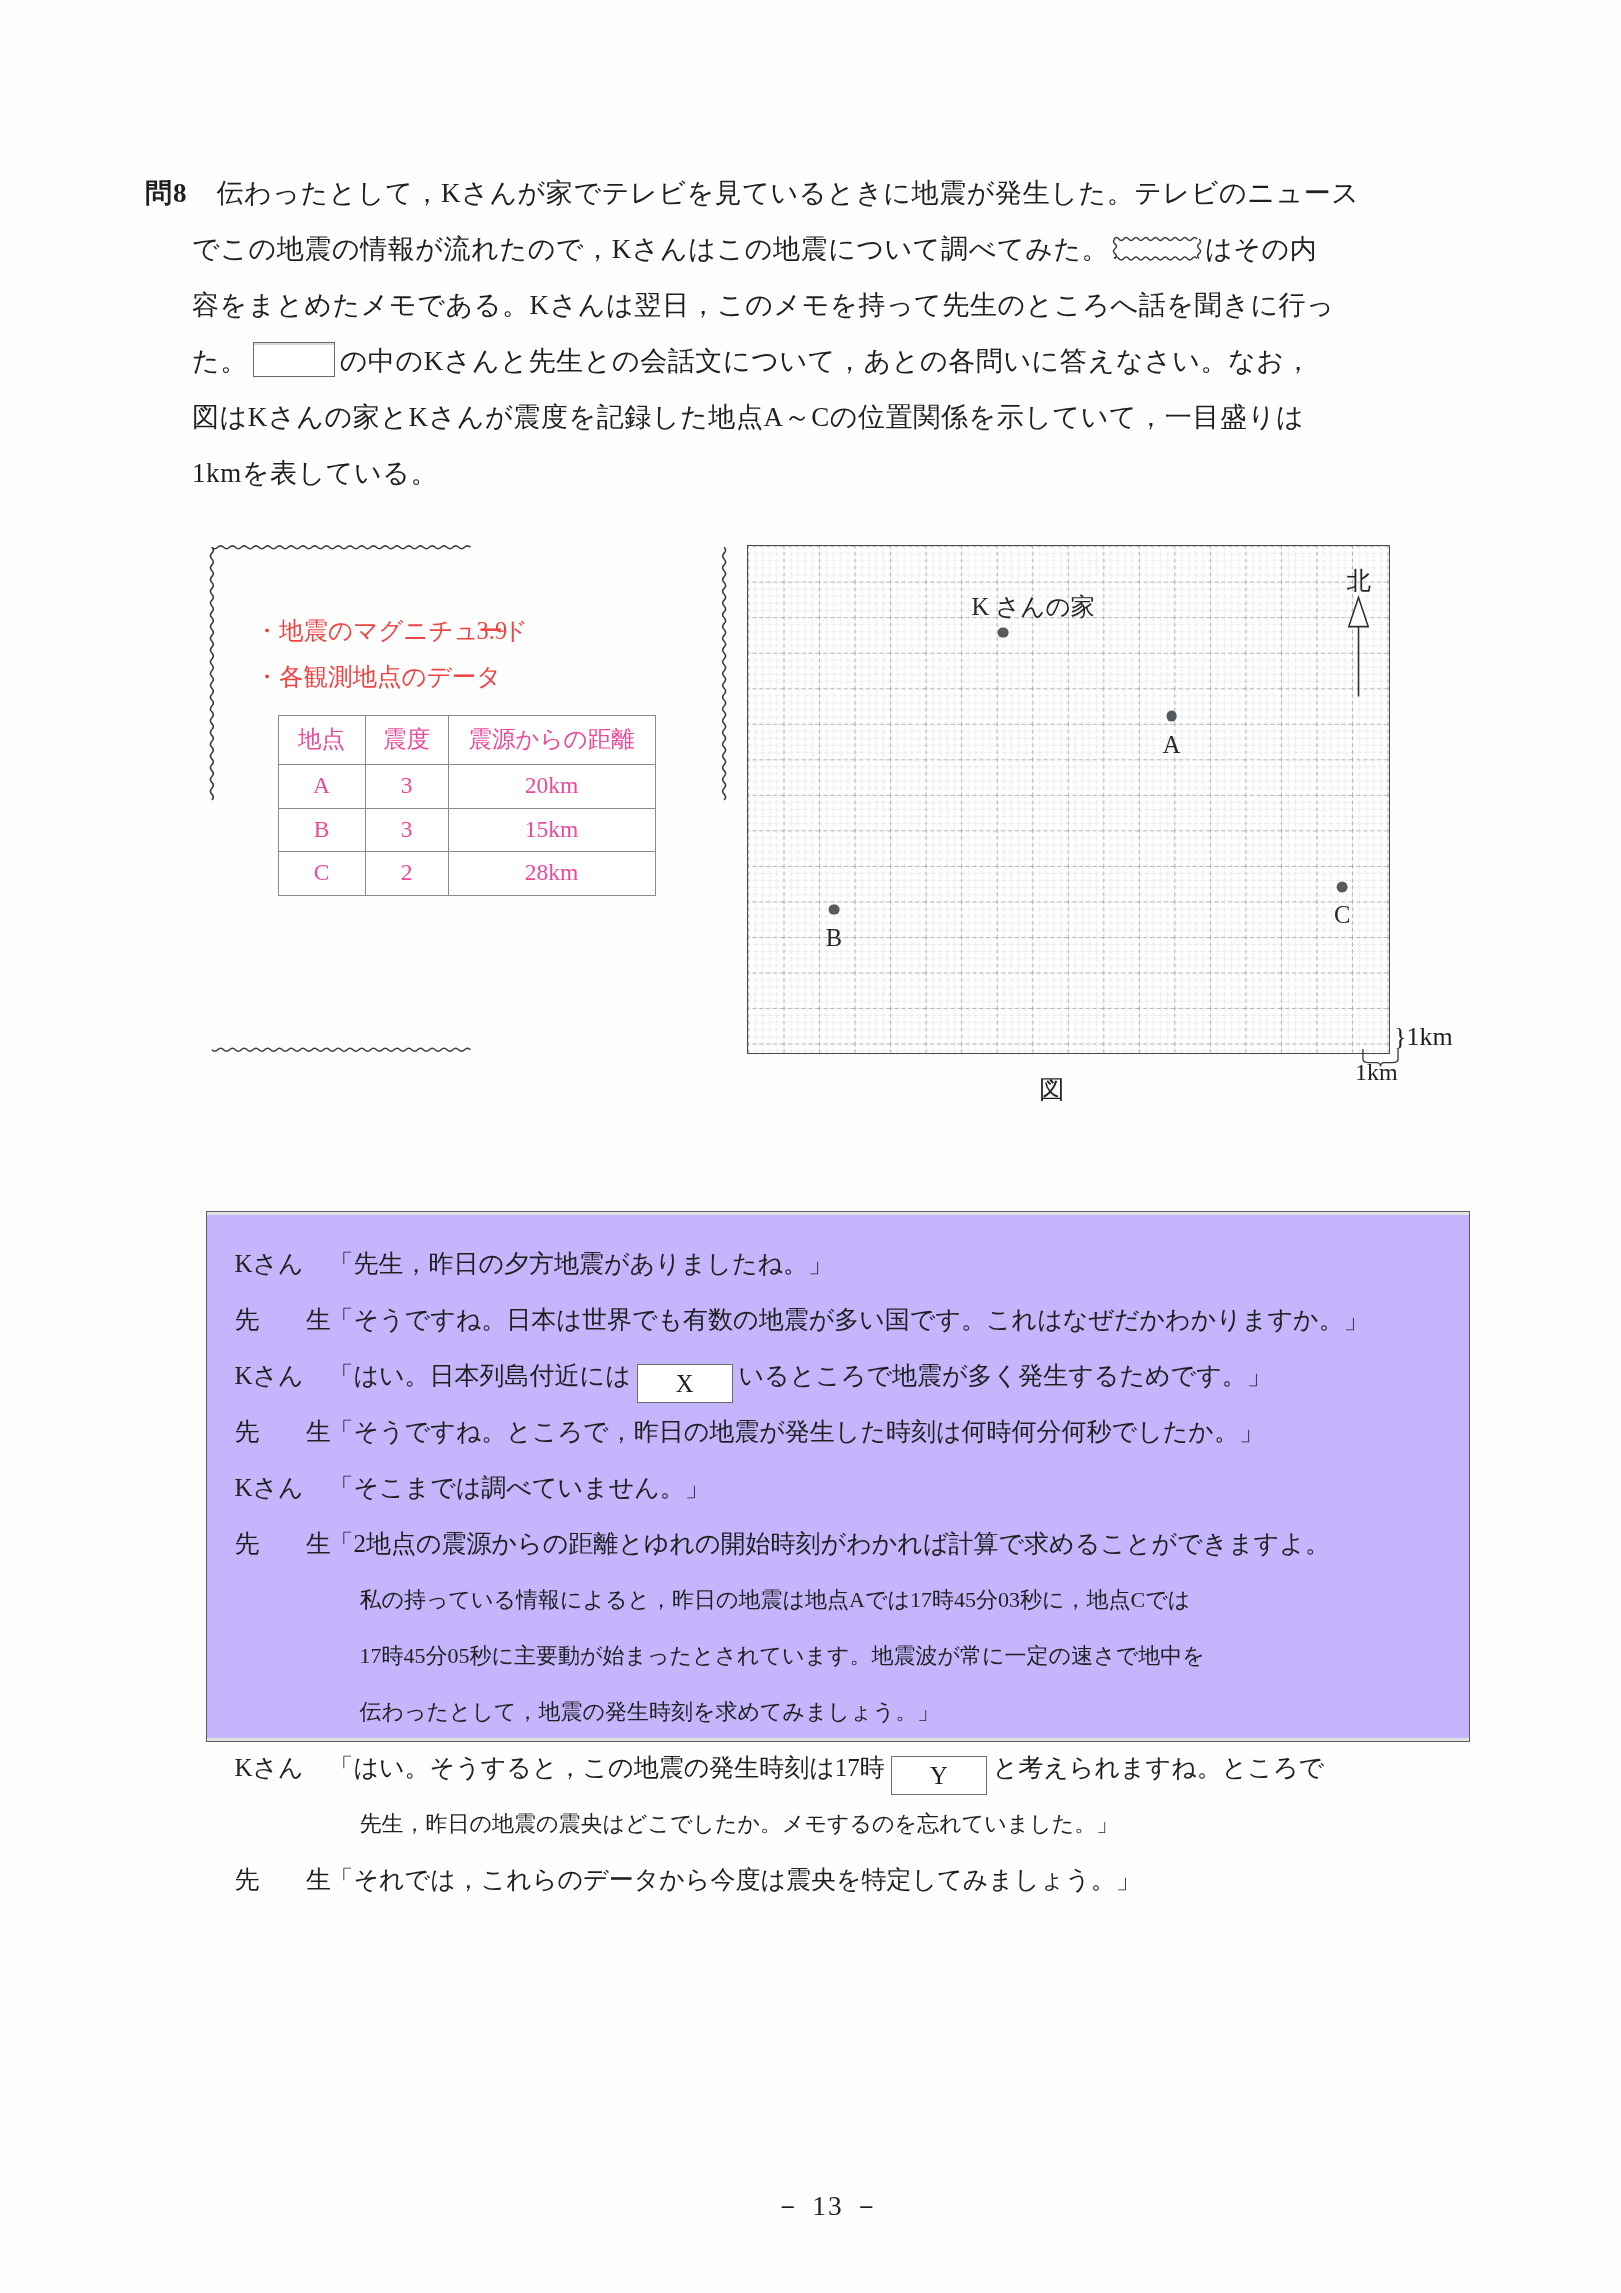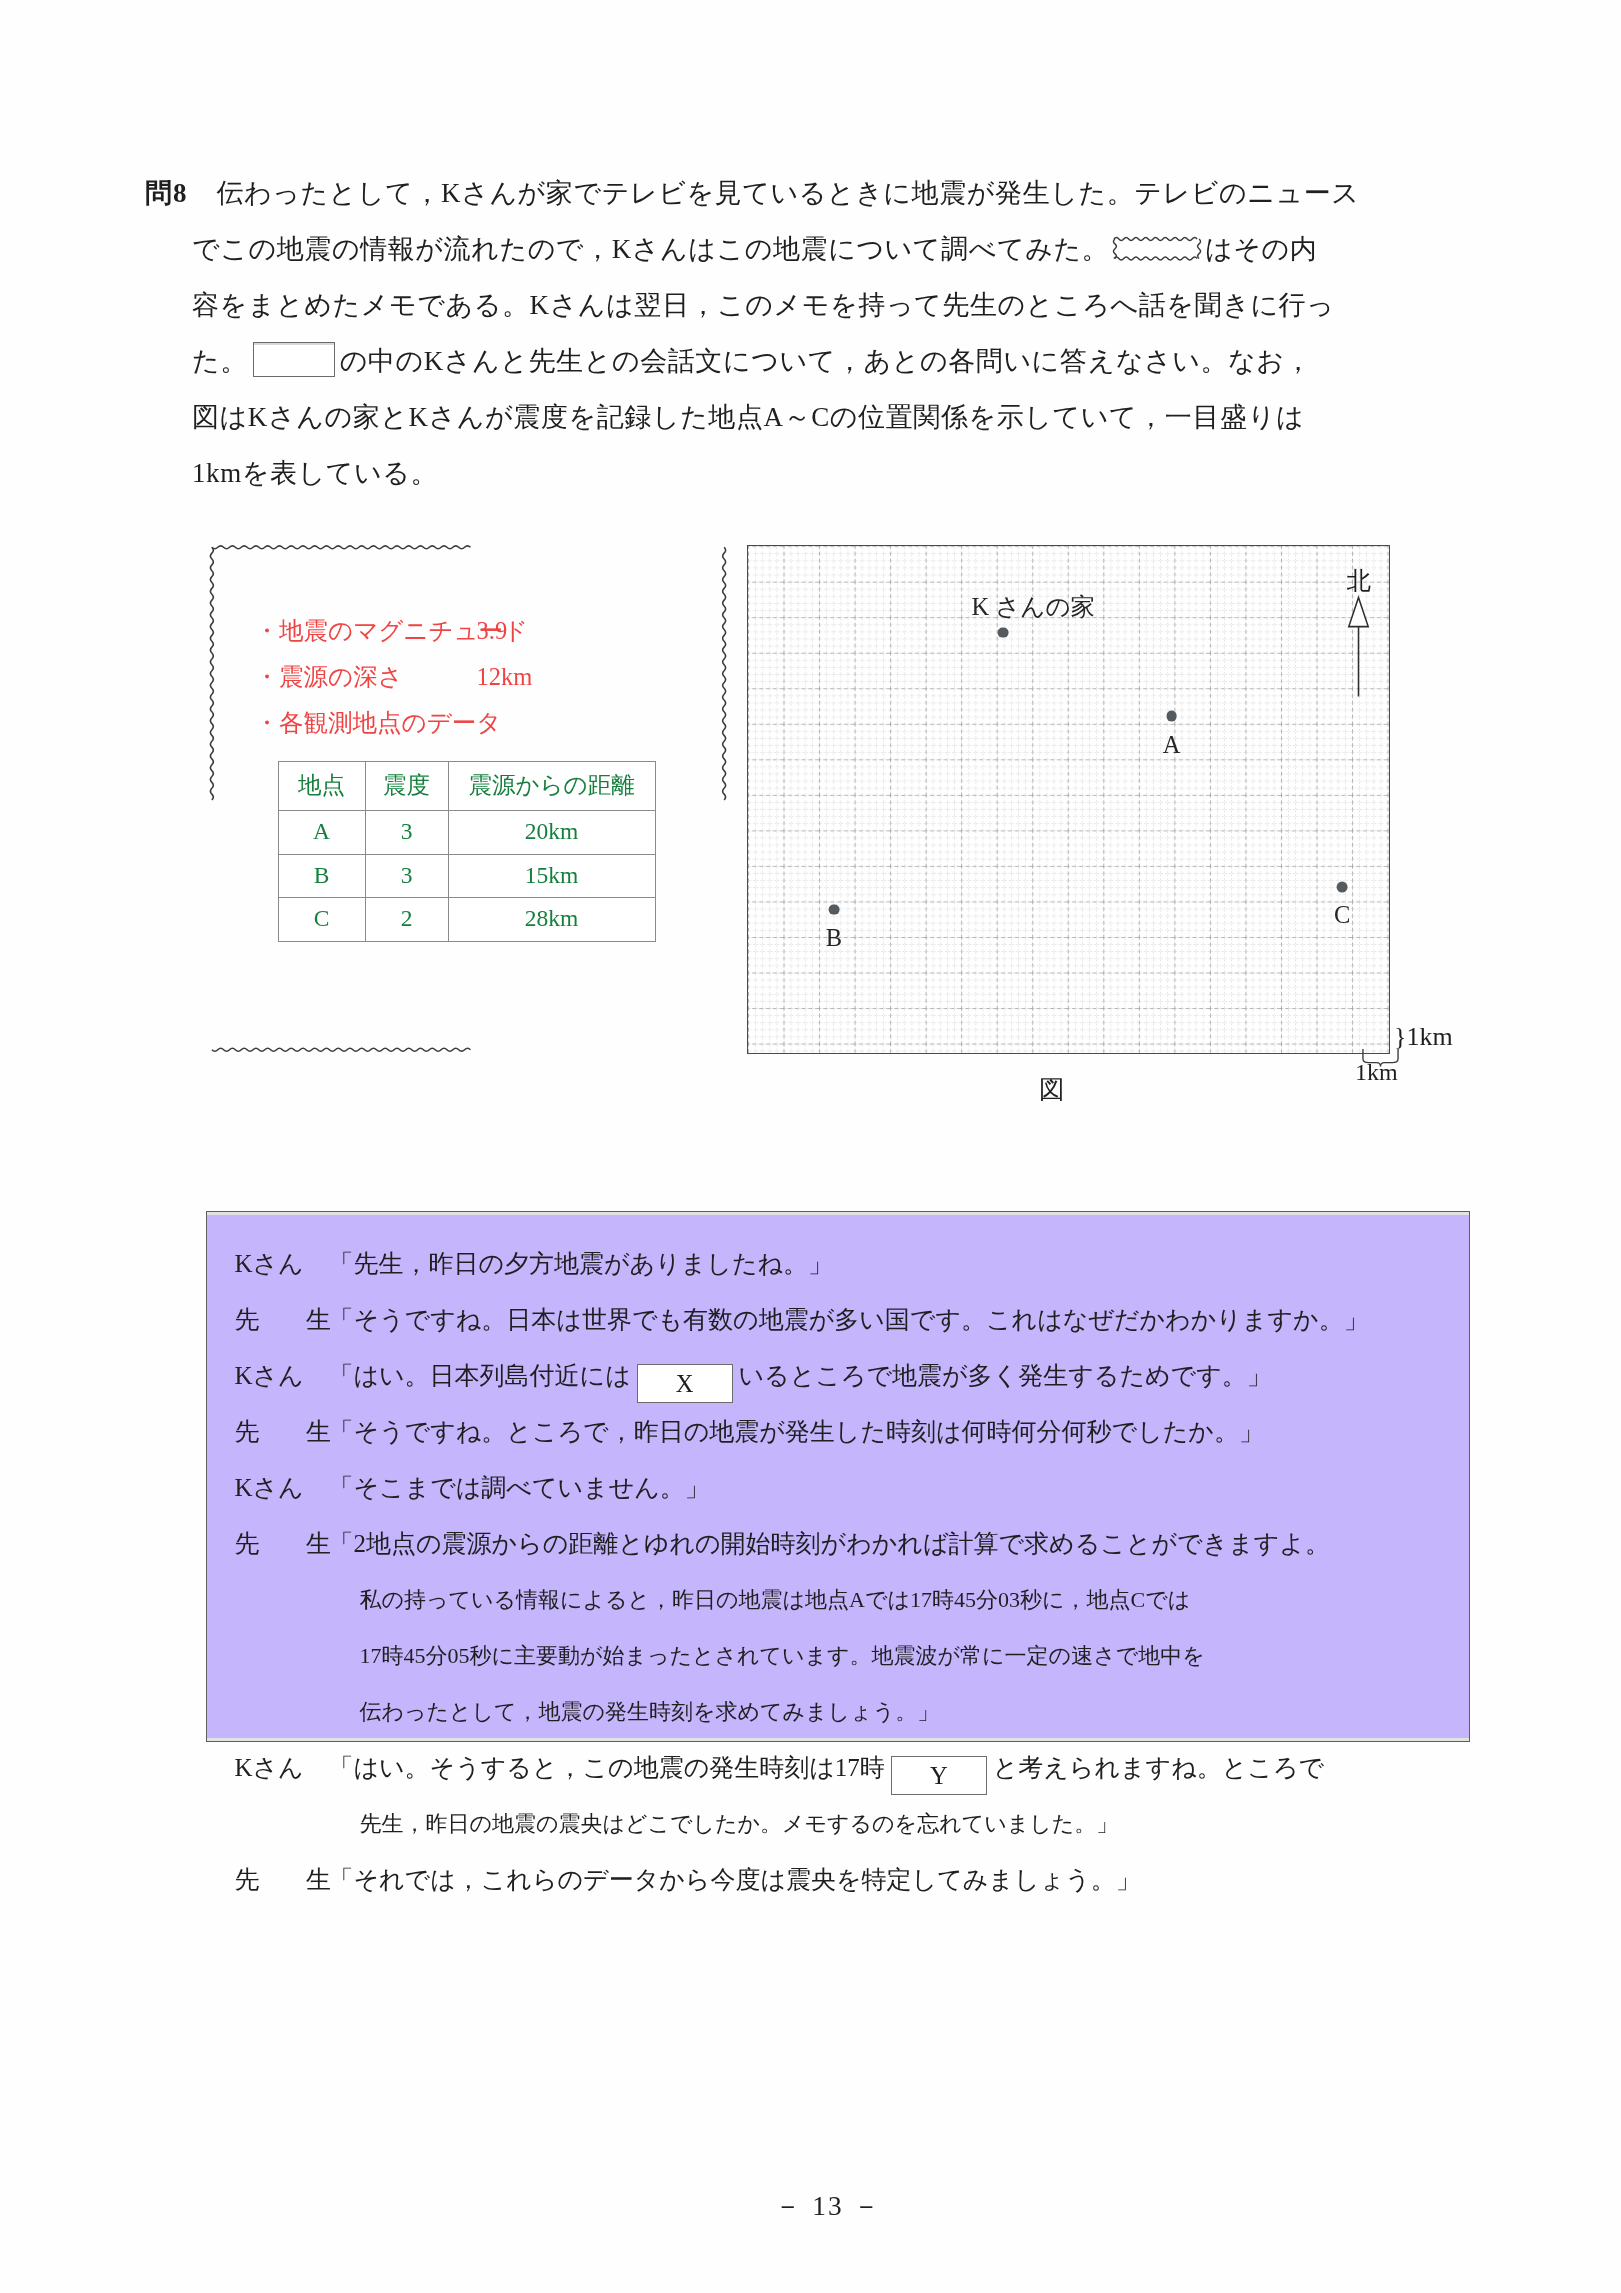--- a/index.html
+++ b/index.html
@@ -101,21 +101,21 @@
     margin-left: 54px;
     margin-top: 15.7px;
     background: #fff;
   }
   table.obs th, table.obs td {
     border: 1.3px solid #8a8a8a;
     font-size: 23.5px;
     font-weight: 400;
     text-align: center;
     padding: 6.9px 0 8.8px 0;
-    color: #15803d;
+    color: #ec4899;
     font-family: "Liberation Serif", serif;
   }
   table.obs .c-point { width: 86px; }
   table.obs .c-shindo { width: 82px; }
   table.obs .c-dist { width: 206px; }
 
   
   .map-wrap {
     position: absolute;
     left: 747px;
@@ -296,24 +296,20 @@
         <path d="M6,519 q3,3 6,0 t6,0 t6,0 t6,0 t6,0 t6,0 t6,0 t6,0 t6,0 t6,0 t6,0 t6,0 t6,0 t6,0 t6,0 t6,0 t6,0 t6,0 t6,0 t6,0 t6,0 t6,0 t6,0 t6,0 t6,0 t6,0 t6,0 t6,0 t6,0 t6,0 t6,0 t6,0 t6,0 t6,0 t6,0 t6,0 t6,0 t6,0 t6,0 t6,0 t6,0 t6,0 t6,0 t6,0"></path>
         <path d="M6,6 q3,3 0,6 t0,6 t0,6 t0,6 t0,6 t0,6 t0,6 t0,6 t0,6 t0,6 t0,6 t0,6 t0,6 t0,6 t0,6 t0,6 t0,6 t0,6 t0,6 t0,6 t0,6 t0,6 t0,6 t0,6 t0,6 t0,6 t0,6 t0,6 t0,6 t0,6 t0,6 t0,6 t0,6 t0,6 t0,6 t0,6 t0,6 t0,6 t0,6 t0,6 t0,6 t0,6 t0,6"></path>
         <path d="M529,6 q3,3 0,6 t0,6 t0,6 t0,6 t0,6 t0,6 t0,6 t0,6 t0,6 t0,6 t0,6 t0,6 t0,6 t0,6 t0,6 t0,6 t0,6 t0,6 t0,6 t0,6 t0,6 t0,6 t0,6 t0,6 t0,6 t0,6 t0,6 t0,6 t0,6 t0,6 t0,6 t0,6 t0,6 t0,6 t0,6 t0,6 t0,6 t0,6 t0,6 t0,6 t0,6 t0,6 t0,6"></path>
       </g>
     </svg>
     <div class="memo-inner">
       <div class="memo-top-pad"></div>
       <div class="memo-line">
         <span>・地震のマグニチュード</span>
         <span class="mval">3.9</span>
-      </div>
-      <div class="memo-line">
-        <span>・震源の深さ</span>
-        <span class="mval">12km</span>
       </div>
       <div class="memo-line">
         <span>・各観測地点のデータ</span>
       </div>
       <table class="obs">
         <thead>
           <tr>
             <th class="c-point">地点</th>
             <th class="c-shindo">震度</th>
             <th class="c-dist">震源からの距離</th>

